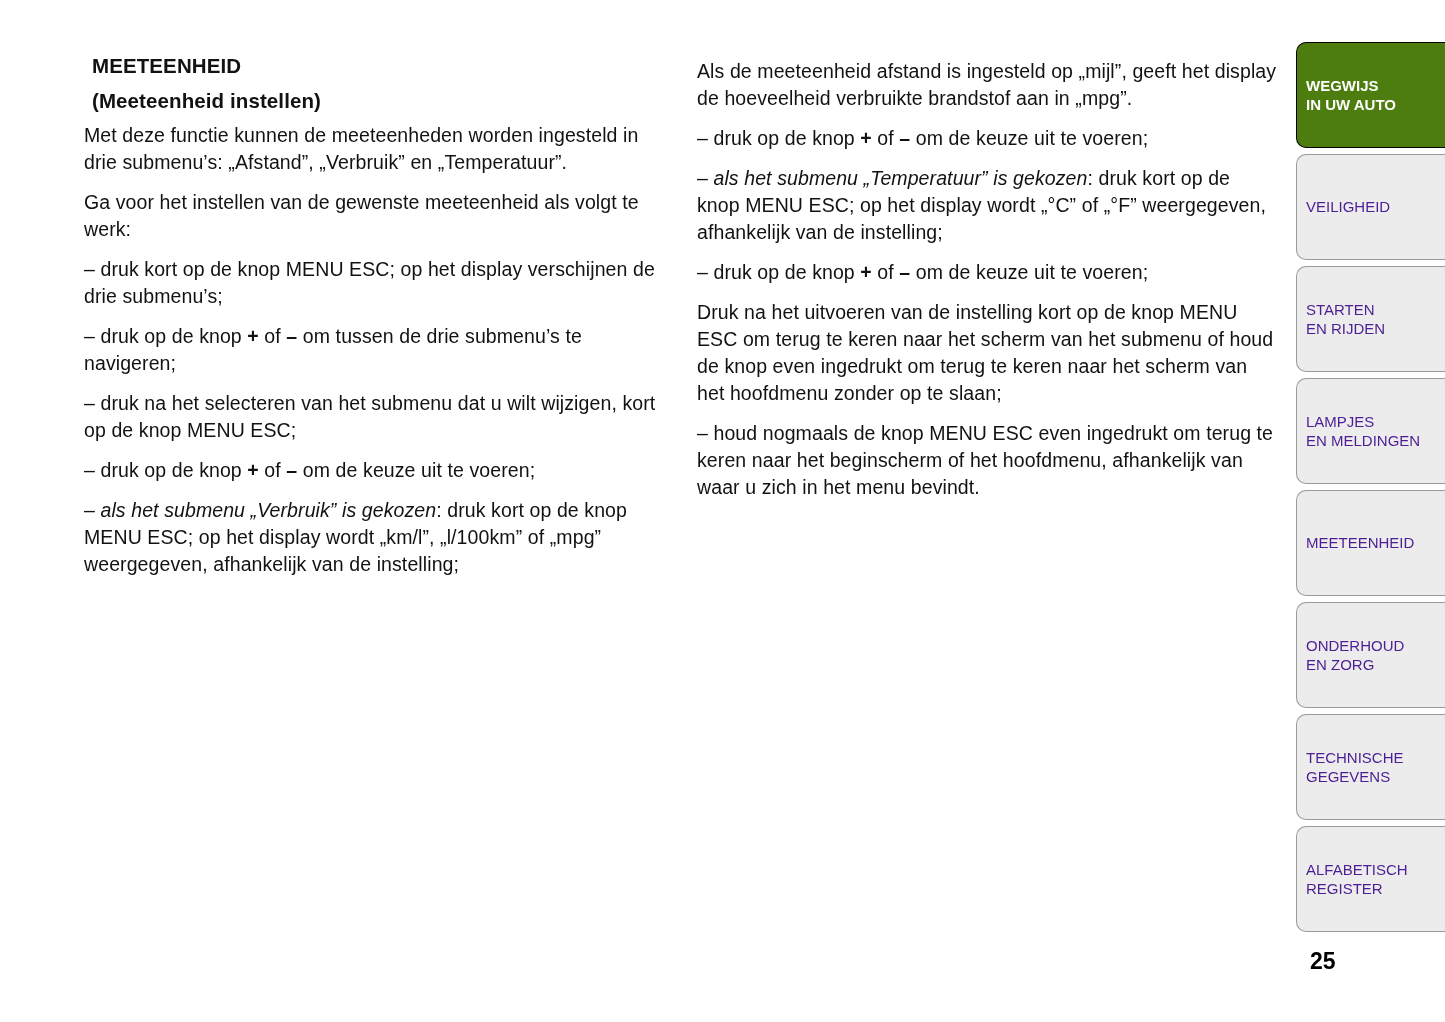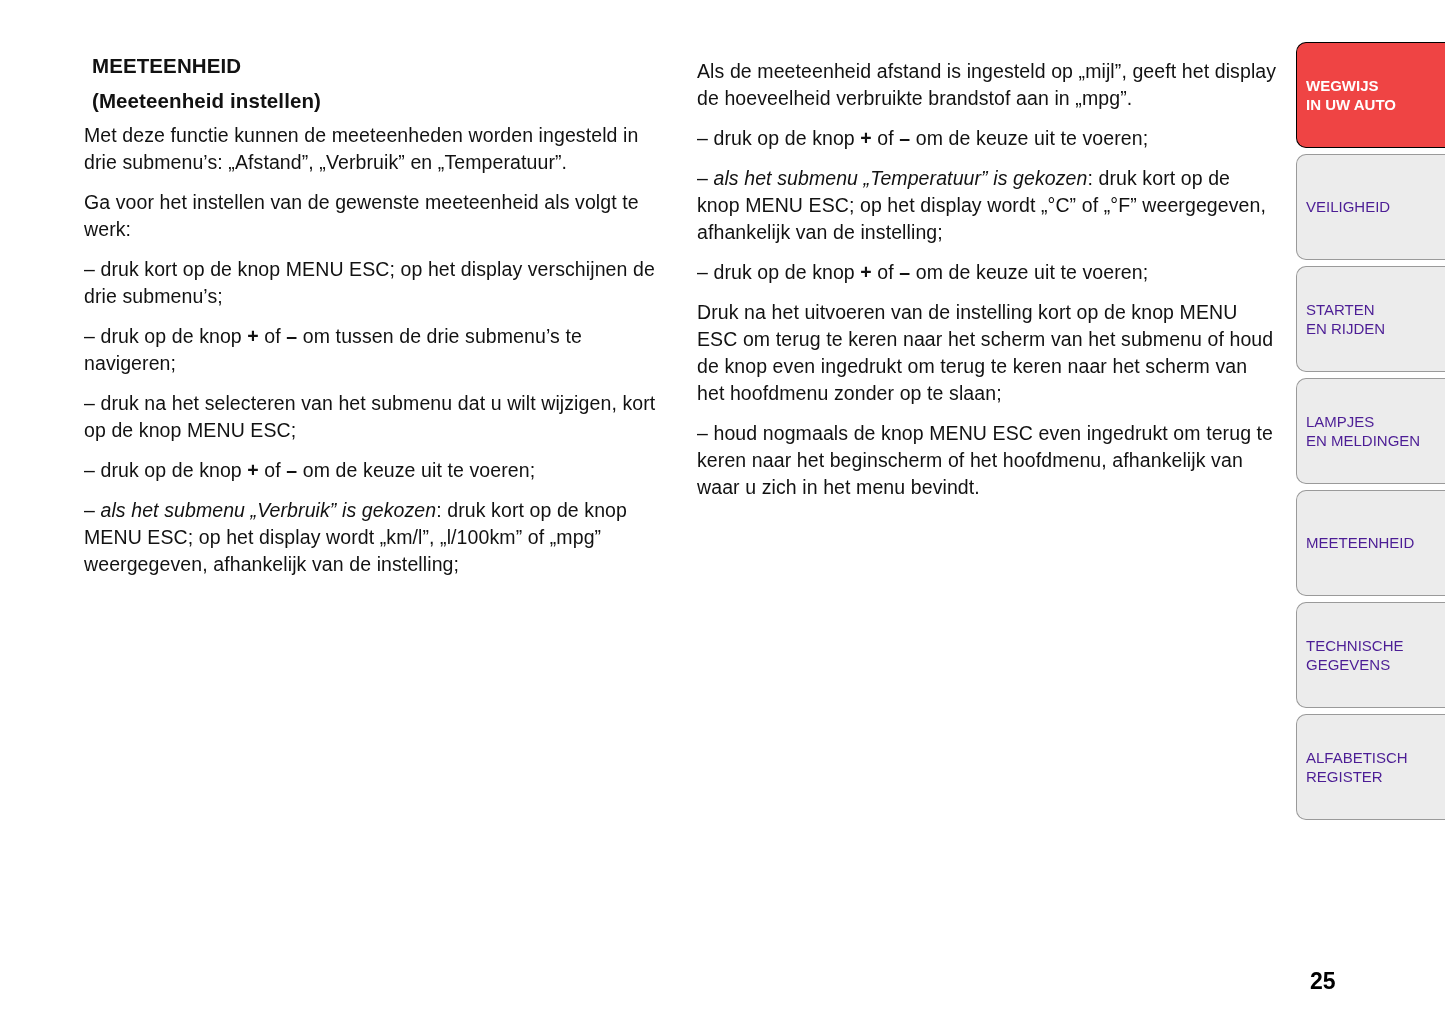--- a/index.html
+++ b/index.html
@@ -56,29 +56,29 @@
     align-items: center;
     padding-left: 9px;
     box-sizing: border-box;
     font-size: 15px;
     line-height: 19.5px;
     color: #4c1d95;
     cursor: pointer;
   }
   .tab span { white-space: pre-line; }
   .tab.active {
-    background: #ef4444;
+    background: #4d7c0f;
     border-color: #000000;
     color: #ffffff;
     font-weight: bold;
   }
   .page-number {
     position: absolute;
     left: 1310px;
-    top: 968px;
+    top: 948px;
     font-size: 23px;
     font-weight: bold;
     color: #000000;
   }
 </style>
 </head>
 <body>
 
 <div class="page">
 
@@ -122,20 +122,24 @@
 EN RIJDEN</span>
       </div>
       <div class="tab">
         <span>LAMPJES
 EN MELDINGEN</span>
       </div>
       <div class="tab">
         <span>MEETEENHEID</span>
       </div>
       <div class="tab">
+        <span>ONDERHOUD
+EN ZORG</span>
+      </div>
+      <div class="tab">
         <span>TECHNISCHE
 GEGEVENS</span>
       </div>
       <div class="tab">
         <span>ALFABETISCH
 REGISTER</span>
       </div>
     </nav>
 
   <div class="page-number">25</div>

